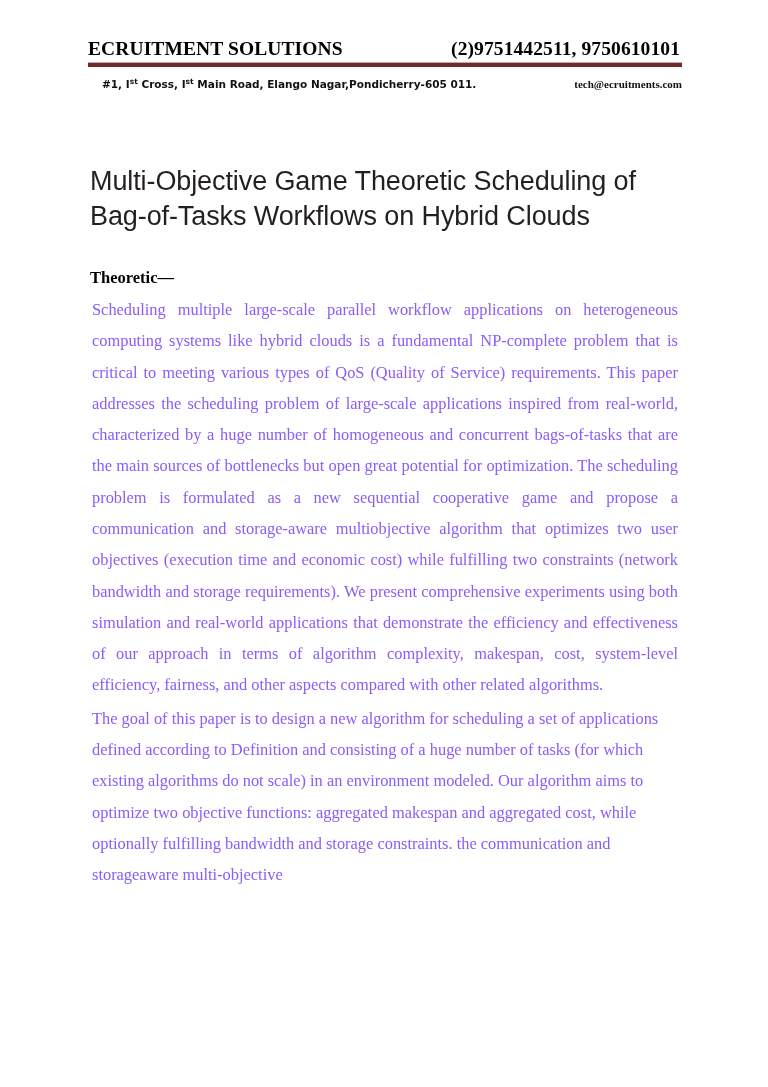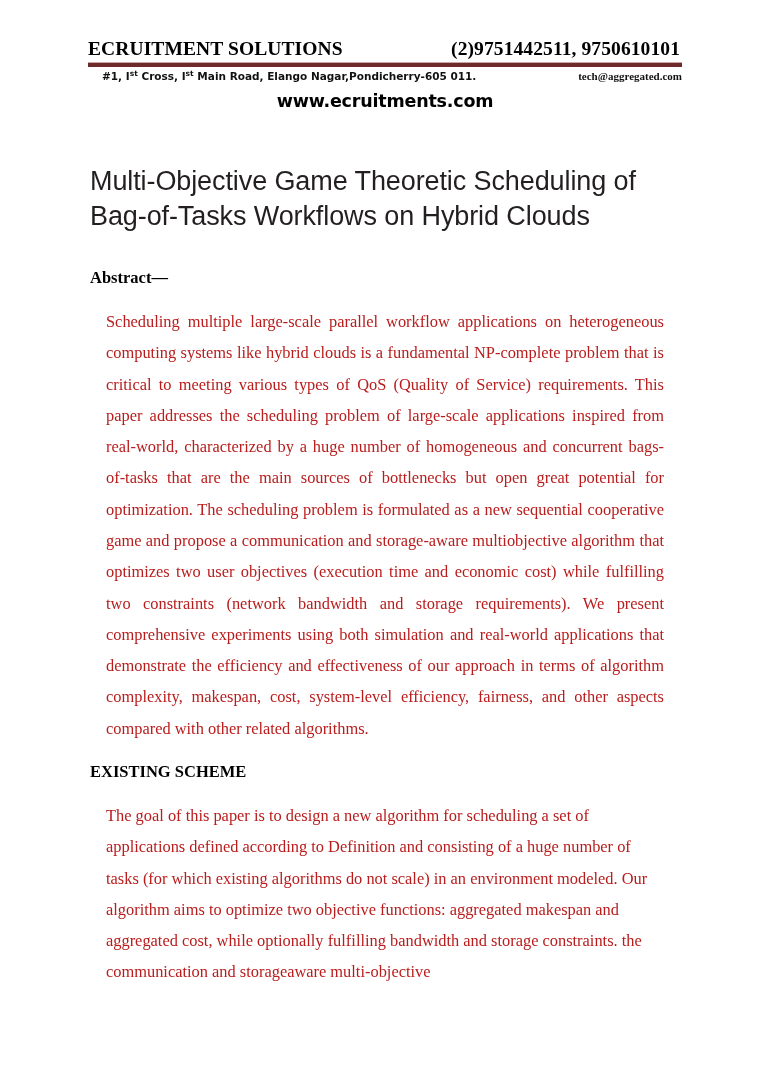--- a/index.html
+++ b/index.html
@@ -55,21 +55,21 @@
     height: 5px;
     background: #6d2b2b;
     border-top: 1px solid #c9a7a7;
     box-sizing: border-box;
   }
 
   .lh-mid-row {
     display: flex;
     align-items: baseline;
     justify-content: space-between;
-    margin-top: 3px;
+    margin-top: 11px;
     font-family: "DejaVu Sans", "Liberation Sans", sans-serif;
     font-size: 10.5px;
     font-weight: bold;
     color: #111111;
     line-height: 1.25;
   }
   .lh-address {
     white-space: nowrap;
     padding-left: 14px;
   }
@@ -123,25 +123,25 @@
     font-size: 16.5px;
     color: #000000;
     line-height: 1.45;
     margin: 0 0 4px 0;
   }
   .section-head.spaced-above {
     margin-top: 14px;
   }
 
   p.para {
-    margin: 16px;
+    margin: 2px;
     font-family: "Liberation Serif", "DejaVu Serif", serif;
     font-size: 16.4px;
     line-height: 31.3px;
-    color: #b91c1c;
+    color: #8b5cf6;
   }
   p.justified {
     text-align: justify;
     text-justify: inter-word;
   }
   p.left {
     text-align: left;
   }
 </style>
 </head>
@@ -153,33 +153,31 @@
 
     <div class="lh-top-row">
       <span class="lh-company">ECRUITMENT SOLUTIONS</span>
       <span class="lh-phones">(2)9751442511, 9750610101</span>
     </div>
 
     <div class="lh-rule" style="background: rgb(109, 43, 43);"></div>
 
     <div class="lh-mid-row">
       <span class="lh-address"><span>#1, </span><span>I</span><span class="ord">st</span><span> Cross, </span><span>I</span><span class="ord">st</span><span> Main Road, Elango Nagar,Pondicherry-605 011.</span></span>
-      <span class="lh-email">tech@aggregated.com</span>
+      <span class="lh-email">tech@ecruitments.com</span>
     </div>
 
-    <div class="lh-website">www.ecruitments.com</div>
   </div>
 
   <h1 class="doc-title">Multi-Objective Game Theoretic Scheduling of Bag-of-Tasks Workflows on Hybrid Clouds</h1>
 
   <div class="body-wrap">
 
-    <div class="section-head">Abstract—</div>
+    <div class="section-head">Theoretic—</div>
 
     <p class="para justified">Scheduling multiple large-scale parallel workflow applications on heterogeneous computing systems like hybrid clouds is a fundamental NP-complete problem that is critical to meeting various types of QoS (Quality of Service) requirements. This paper addresses the scheduling problem of large-scale applications inspired from real-world, characterized by a huge number of homogeneous and concurrent bags-of-tasks that are the main sources of bottlenecks but open great potential for optimization. The scheduling problem is formulated as a new sequential cooperative game and propose a communication and storage-aware multiobjective algorithm that optimizes two user objectives (execution time and economic cost) while fulfilling two constraints (network bandwidth and storage requirements). We present comprehensive experiments using both simulation and real-world applications that demonstrate the efficiency and effectiveness of our approach in terms of algorithm complexity, makespan, cost, system-level efficiency, fairness, and other aspects compared with other related algorithms.</p>
 
-    <div class="section-head spaced-above">EXISTING SCHEME</div>
 
     <p class="para left">The goal of this paper is to design a new algorithm for scheduling a set of applications defined according to Definition  and consisting of a huge number of tasks (for which existing algorithms do not scale) in an environment modeled. Our algorithm aims to optimize two objective functions: aggregated makespan and aggregated cost, while optionally fulfilling bandwidth and storage constraints. the communication and storageaware multi-objective</p>
 
   </div>
 
 </div>
 
 </body></html>

